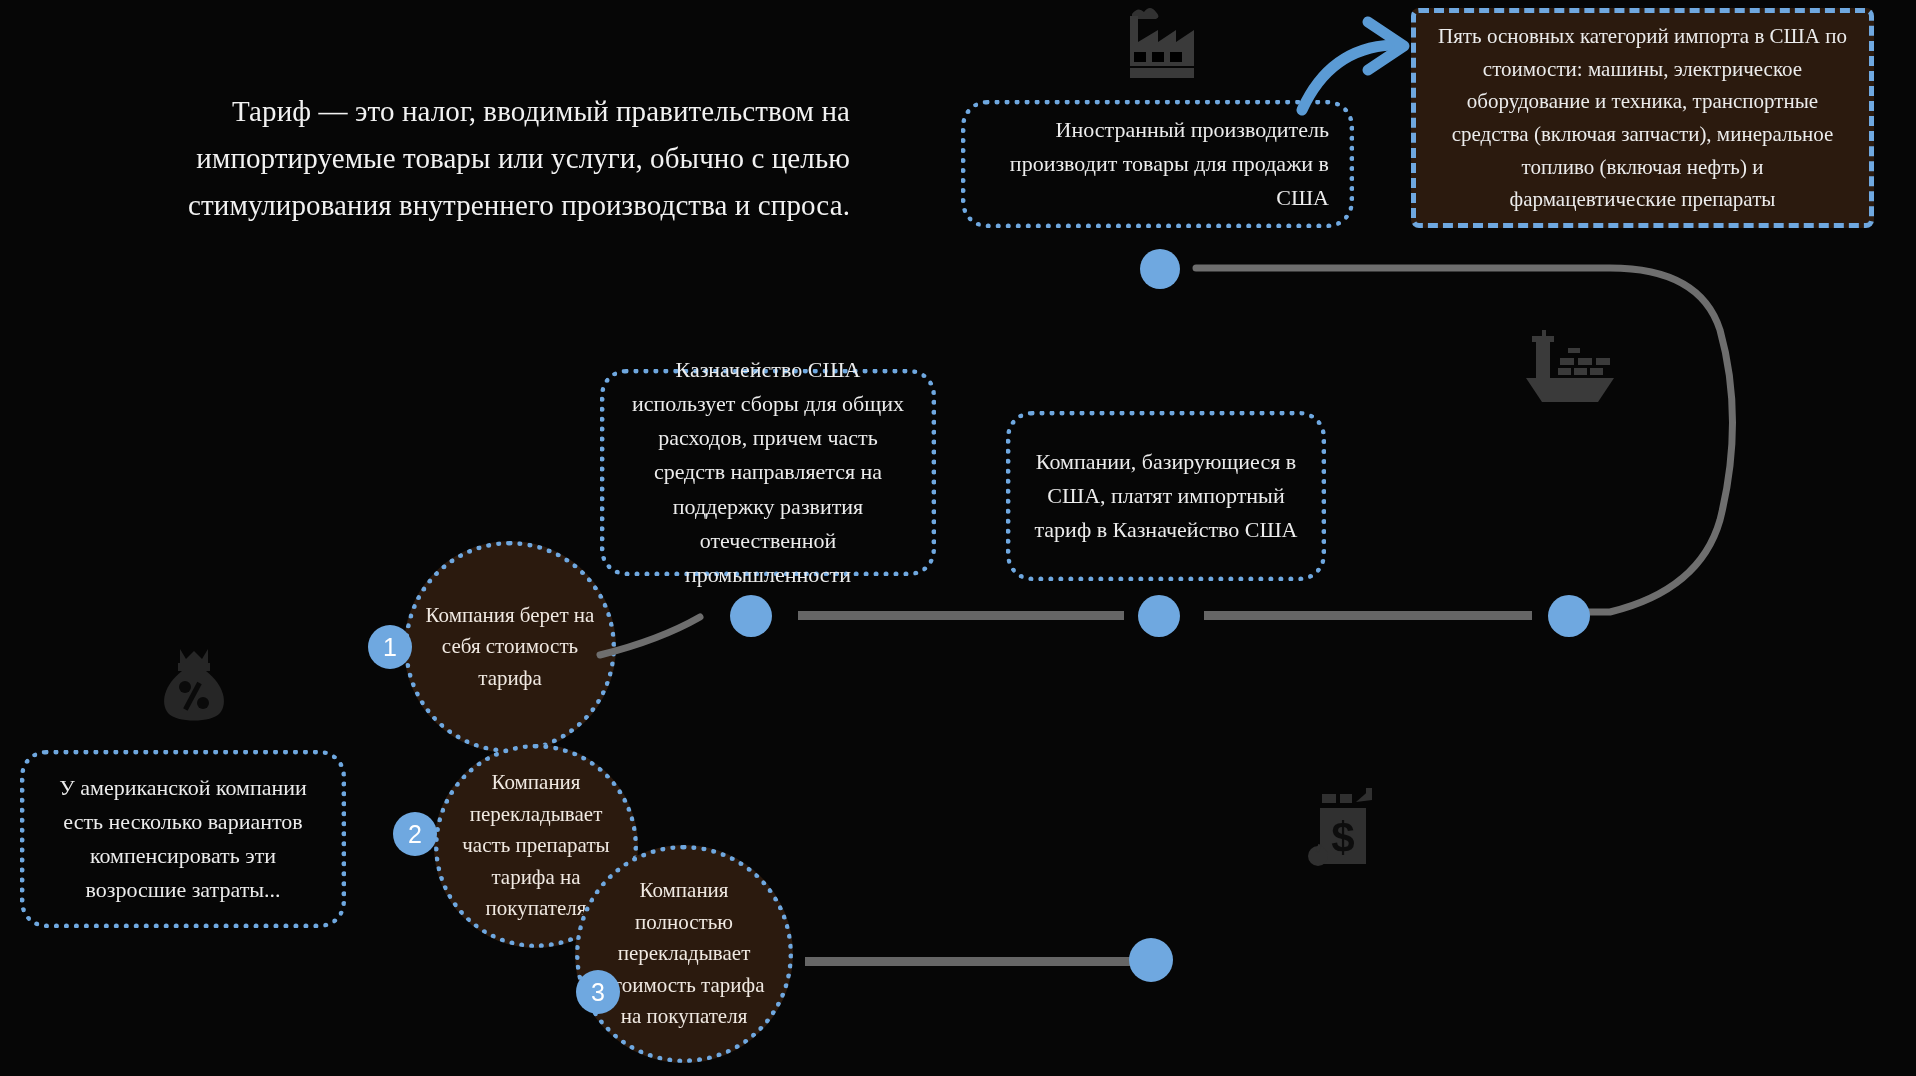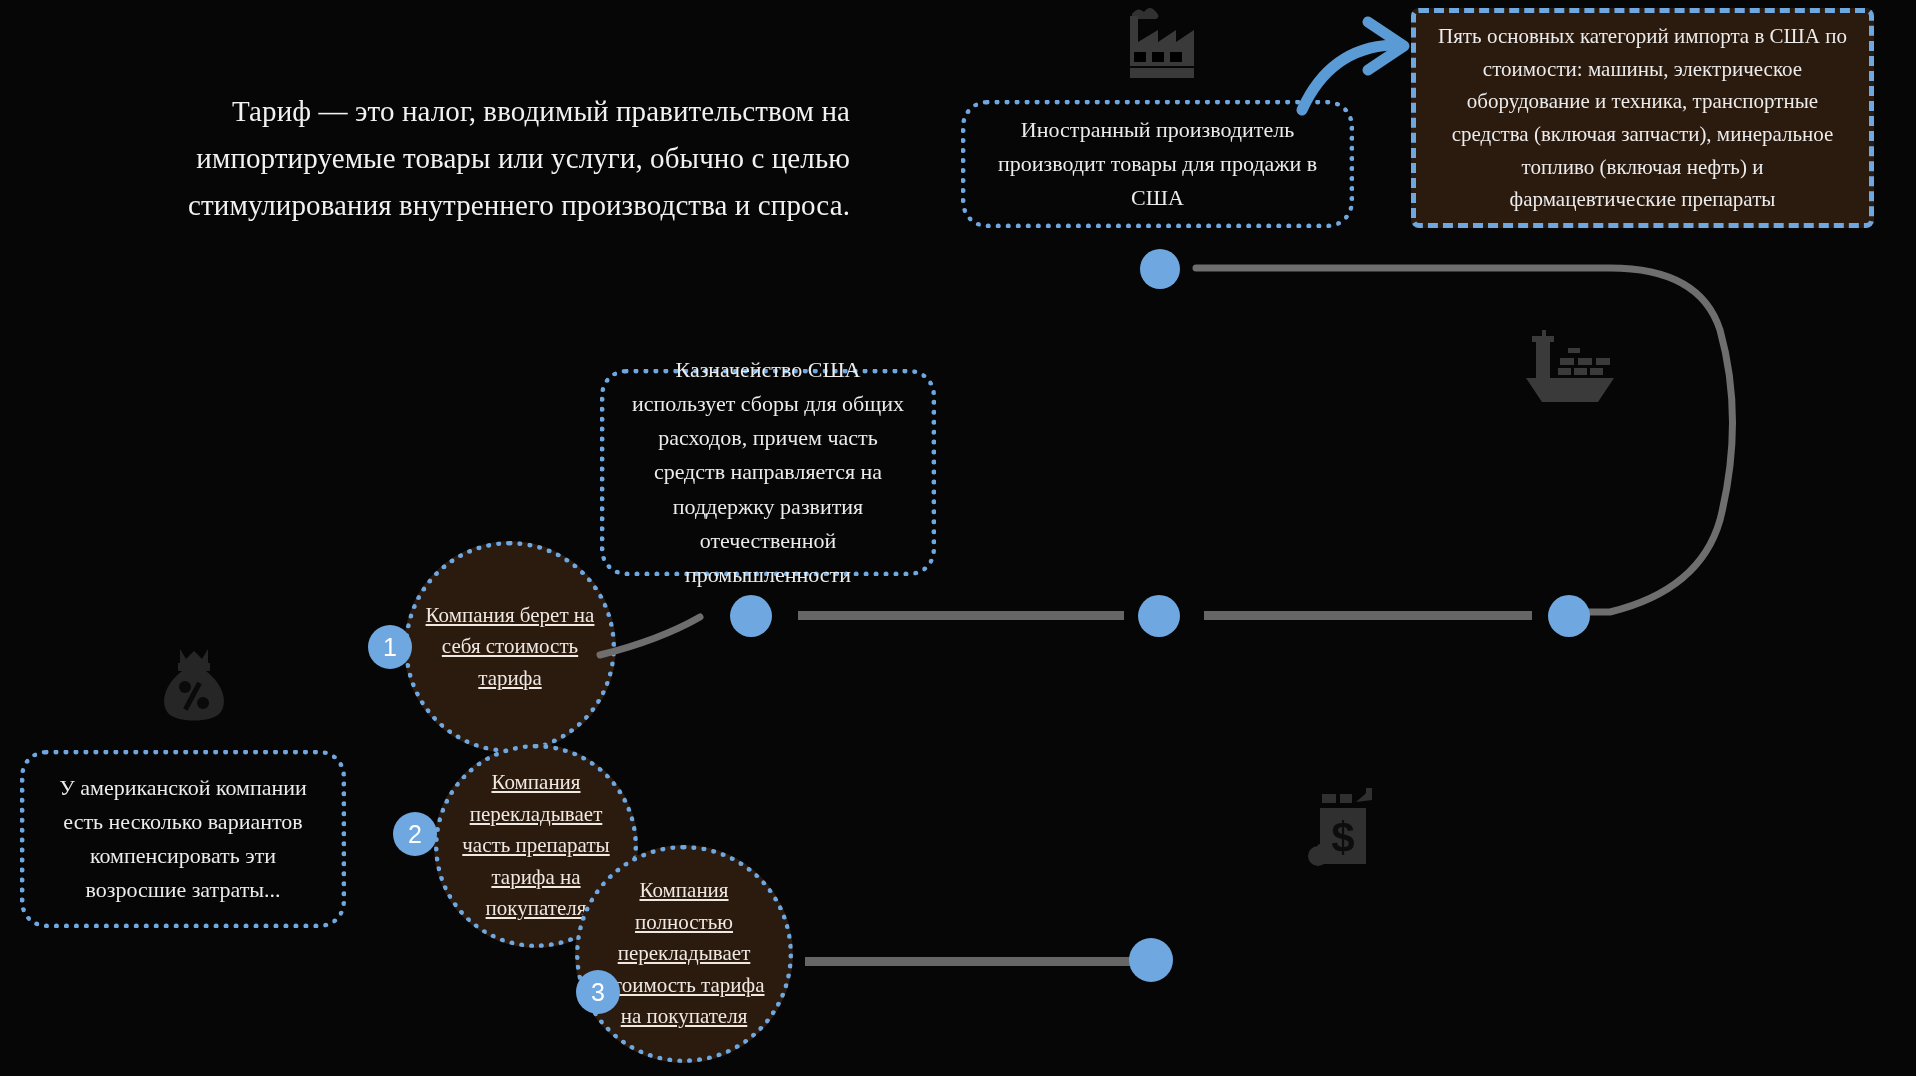--- a/index.html
+++ b/index.html
@@ -59,21 +59,20 @@
     border-radius: 50%;
     background: #2b1a0e;
     color: #f0e9e2;
     display: flex;
     align-items: center;
     justify-content: center;
     text-align: center;
     font-size: 21px;
     line-height: 1.5;
     padding: 0 16px;
-    text-decoration: underline;
   }
 
   
   .badge {
     position: absolute;
     width: 44px;
     height: 44px;
     border-radius: 50%;
     background: #6fa8e0;
     color: #ffffff;
@@ -193,23 +192,24 @@
   <div class="bar" style="left:805px; top:957px; width:330px; height:9px;"></div>
 
   <div class="node" style="left:1140px; top:249px; width:40px; height:40px;"></div>
   <div class="node" style="left:730px; top:595px; width:42px; height:42px;"></div>
   <div class="node" style="left:1138px; top:595px; width:42px; height:42px;"></div>
   <div class="node" style="left:1548px; top:595px; width:42px; height:42px;"></div>
   <div class="node" style="left:1129px; top:938px; width:44px; height:44px;"></div>
 
   <div class="callout brown" style="left:1411px; top:8px; width:463px; height:220px; font-size:21px;">Пять основных категорий импорта в США по стоимости: машины, электрическое оборудование и техника, транспортные средства (включая запчасти), минеральное топливо (включая нефть) и фармацевтические препараты</div>
 
-  <div class="callout" style="left:961px; top:100px; width:393px; height:128px;">Иностранный производитель производит товары для продажи в США</div>
-
-
+  <div class="callout" style="left:961px; top:100px; width:393px; height:128px;text-align:right;">Иностранный производитель производит товары для продажи в США</div>
+
+
+  <div class="callout" style="left:1006px; top:411px; width:320px; height:170px;">Компании, базирующиеся в США, платят импортный тариф в Казначейство США</div>
 
   <div class="callout" style="left:20px; top:750px; width:326px; height:178px;">У американской компании есть несколько вариантов компенсировать эти возросшие затраты...</div>
 
   <div class="callout" style="left:600px; top:369px; width:336px; height:207px;">Казначейство США использует сборы для общих расходов, причем часть средств направляется на поддержку развития отечественной промышленности</div>
 
 
   <div class="circle" style="left:404px; top:541px; width:212px; height:212px;">Компания берет на себя стоимость тарифа</div>
   <div class="badge" style="left:368px; top:625px;">1</div>
 
   <div class="circle" style="left:434px; top:744px; width:204px; height:204px;">Компания перекладывает часть препараты тарифа на покупателя</div>

